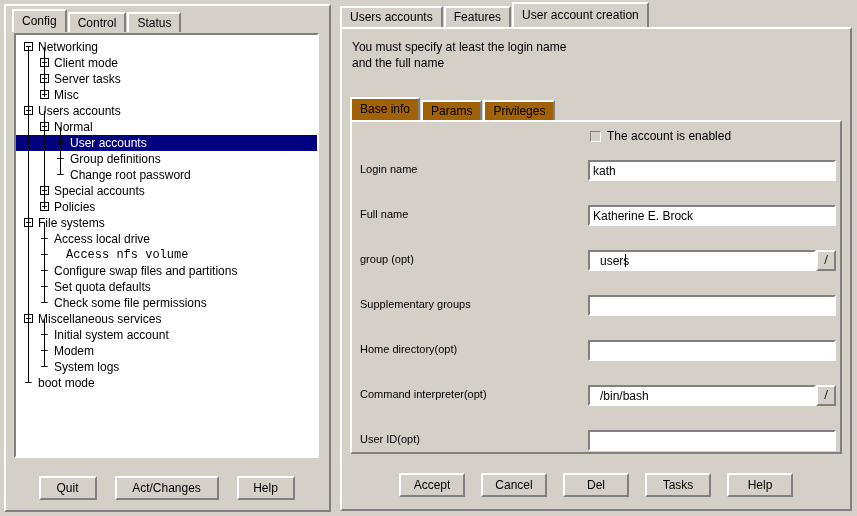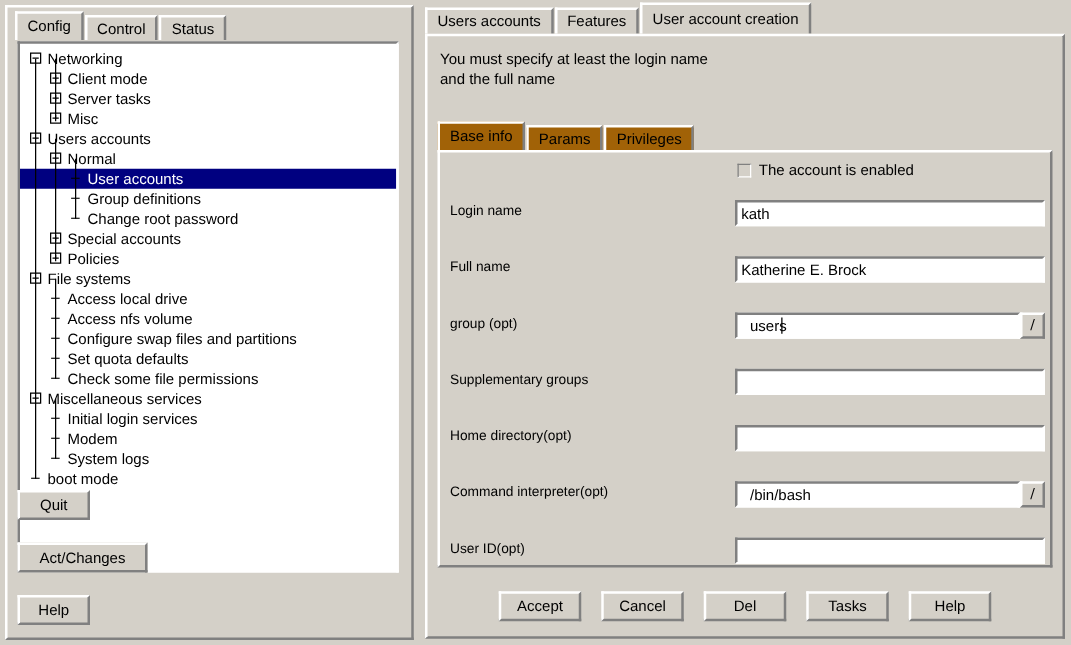--- a/index.html
+++ b/index.html
@@ -153,21 +153,20 @@
     background: #000;
   }
   .left-buttons {
     position: absolute;
     left: 8px;
     bottom: 10px;
     width: 305px;
     display: flex;
     justify-content: center;
     gap: 18px;
-    flex-direction: column;
   }
   .left-buttons .btn { width: 58px; }
   .left-buttons .btn.wide { width: 104px; }
 
   
   .right-panel {
     position: absolute;
     left: 335px;
     top: 0px;
     width: 522px;
@@ -401,41 +400,41 @@
           <div class="tnode" style="height: 16px;">
             <span class="box-glyph open" style="left: 8px;"></span>
             <span class="lbl" style="left: 22px;">File systems</span>
           </div>
           <div class="tnode" style="height: 16px;">
             <span class="glyph" style="left: 25px;">─</span>
             <span class="lbl" style="left: 38px;">Access local drive</span>
           </div>
           <div class="tnode" style="height: 16px;">
             <span class="glyph" style="left: 25px;">─</span>
-            <span class="lbl" style="left: 38px;">Access nfs volume</span>
+            <span class="lbl" style="left: 50px; font-family: Liberation Mono, monospace;">Access nfs volume</span>
           </div>
           <div class="tnode" style="height: 16px;">
             <span class="glyph" style="left: 25px;">─</span>
             <span class="lbl" style="left: 38px;">Configure swap files and partitions</span>
           </div>
           <div class="tnode" style="height: 16px; padding-left: 47px;">
             <span class="glyph" style="left: 25px;">─</span>
             <span class="lbl" style="left: 38px;">Set quota defaults</span>
           </div>
           <div class="tnode" style="height: 16px;">
             <span class="glyph" style="left: 25px;">─</span>
             <span class="lbl" style="left: 38px;">Check some file permissions</span>
           </div>
           <div class="tnode" style="height: 16px;">
             <span class="box-glyph open" style="left: 8px;"></span>
             <span class="lbl" style="left: 22px;">Miscellaneous services</span>
           </div>
           <div class="tnode" style="height: 16px;">
             <span class="glyph" style="left: 25px;">─</span>
-            <span class="lbl" style="left: 38px;">Initial login services</span>
+            <span class="lbl" style="left: 38px;">Initial system account</span>
           </div>
           <div class="tnode" style="height: 16px;">
             <span class="glyph" style="left: 25px;">─</span>
             <span class="lbl" style="left: 38px;">Modem</span>
           </div>
           <div class="tnode" style="height: 16px;">
             <span class="glyph" style="left: 25px;">─</span>
             <span class="lbl" style="left: 38px;">System logs</span>
           </div>
           <div class="tnode" style="height: 16px;">

